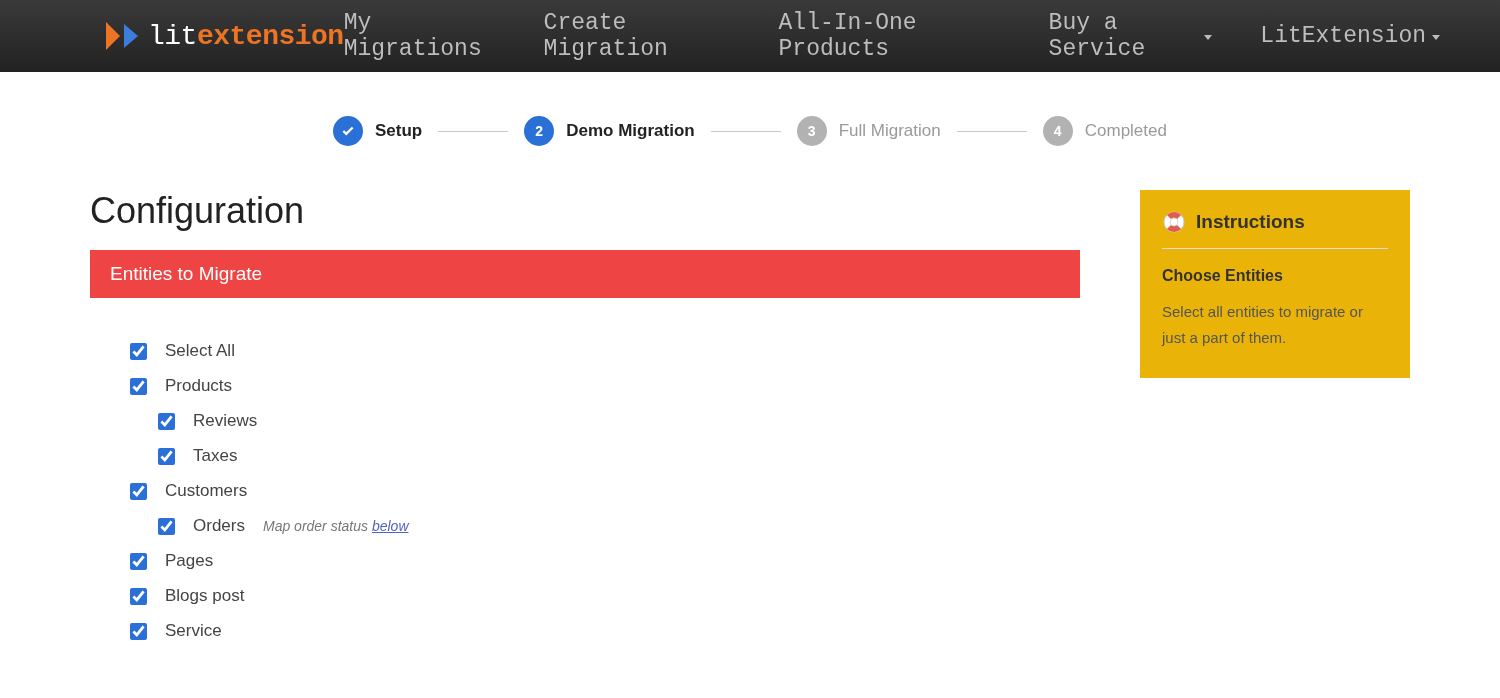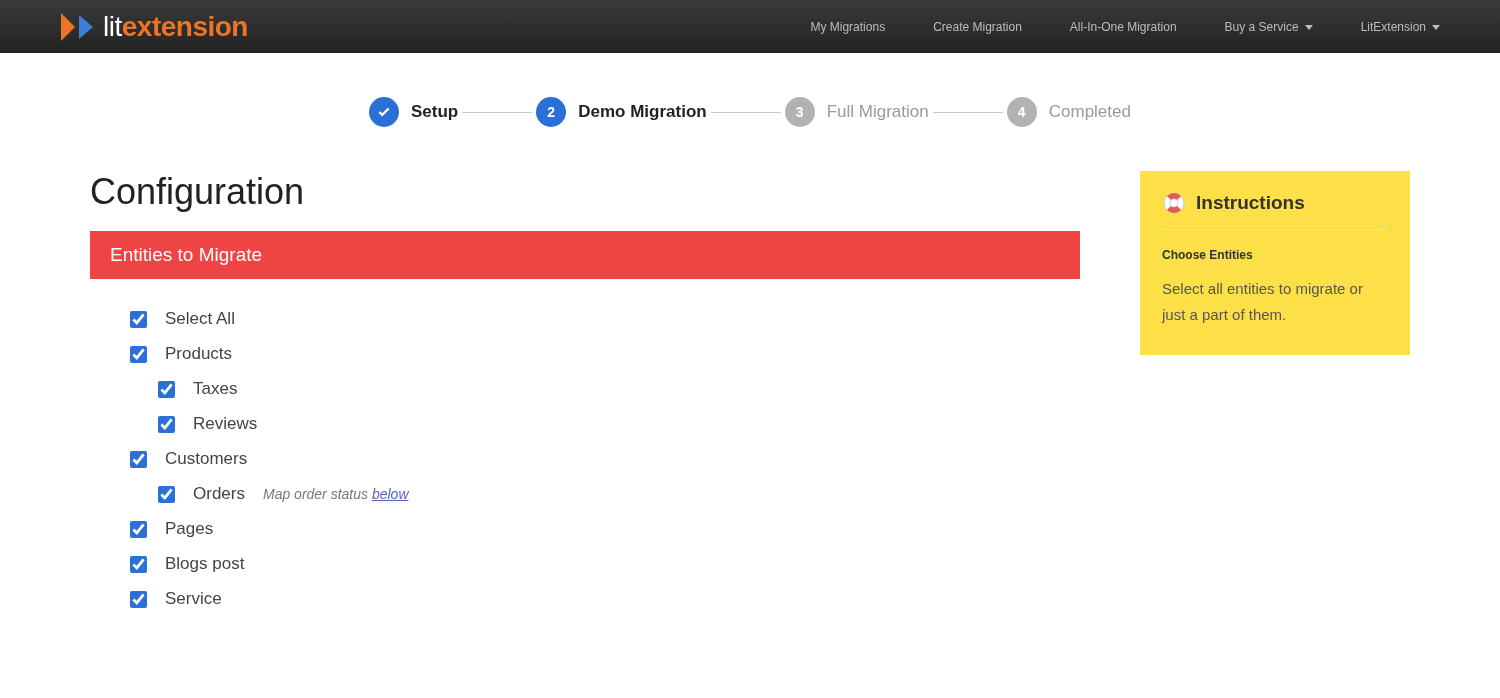--- a/index.html
+++ b/index.html
@@ -1,61 +1,62 @@
 <!DOCTYPE html>
 <html><head>
   <meta charset="utf-8">
   <style>
     * { margin: 0; padding: 0; box-sizing: border-box; }
     body { font-family: -apple-system, BlinkMacSystemFont, "Segoe UI", Helvetica, Arial, sans-serif; background: #fff; color: #333; }
 
     
     .navbar {
       background: linear-gradient(#3a3a3a, #222);
-      height: 53px;
-      display: flex;
-      align-items: center;
-      padding: 0 60px 0 61px;
+      height: 72px;
+      display: flex;
+      align-items: center;
+      padding: 0 60px 0 106px;
+      font-family: Liberation Mono, monospace;
     }
     .logo {
       display: flex;
       align-items: center;
       font-size: 28px;
       font-weight: 600;
       color: #ec7424;
       margin-right: auto;
       letter-spacing: -0.5px;
     }
     .logo .lit { color: #fff; font-weight: 500; }
     .logo svg { margin-right: 8px; }
     .nav-items { display: flex; gap: 48px; }
     .nav-item {
       color: #bdbdbd;
-      font-size: 12px;
+      font-size: 23px;
       cursor: pointer;
       display: flex;
       align-items: center;
       gap: 6px;
     }
     .caret-down {
       width: 0; height: 0;
       border-left: 4px solid transparent;
       border-right: 4px solid transparent;
       border-top: 5px solid #bdbdbd;
       display: inline-block;
       margin-top: 2px;
     }
 
     
     .stepper {
       display: flex;
       align-items: center;
       justify-content: center;
       margin: 44px 9px;
-      gap: 4px;
+      gap: 16px;
     }
     .step { display: flex; align-items: center; gap: 12px; }
     .step-circle {
       width: 30px; height: 30px;
       border-radius: 50%;
       display: flex; align-items: center; justify-content: center;
       font-size: 14px; font-weight: 600; color: #fff;
     }
     .step-circle.done { background: #2b70d6; }
     .step-circle.active { background: #2b70d6; }
@@ -68,35 +69,35 @@
     
     .container {
       display: flex;
       padding: 0 90px;
       gap: 60px;
       align-items: flex-start;
     }
     .main { flex: 1; }
     .sidebar {
       width: 270px;
-      background: #fde047;
+      background: #eab308;
       padding: 20px 22px 28px;
     }
 
     
     .page-title { font-size: 36px; font-weight: 400; color: #222; margin-bottom: 18px; }
     .section-header {
       background: #ef4444;
       color: #fff;
       font-size: 19px;
       padding: 13px 20px;
       font-weight: 400;
     }
     .entities {
-      padding: 30px 0 0 40px;
+      padding: 43px 0 0 40px;
     }
     .entity-row {
       display: flex;
       align-items: center;
       gap: 18px;
       margin-bottom: 15px;
       font-size: 17px;
       color: #444;
     }
     .entity-row.sub { padding-left: 28px; }
@@ -113,39 +114,39 @@
     .sidebar-header {
       display: flex; align-items: center; gap: 10px;
       font-size: 19px; font-weight: 700; color: #333;
       padding-bottom: 14px;
       border-bottom: 1px solid #ddd;
       margin-bottom: 18px;
     }
     .lifebuoy {
       width: 24px; height: 24px; flex-shrink: 0;
     }
-    .sidebar-subtitle { font-weight: 700; font-size: 12px; color: #333; margin-bottom: 14px; }
+    .sidebar-subtitle { font-weight: 700; font-size: 16px; color: #333; margin-bottom: 14px; }
     .sidebar-text { font-size: 15px; color: #555; line-height: 1.7; }
   </style>
 </head>
 <body>
 
 <div class="navbar">
   <div class="logo">
     <svg width="34" height="28" viewBox="0 0 34 28">
       <polygon points="0,0 14,14 0,28" fill="#ec7424"></polygon>
       <polygon points="18,2 32,14 18,26" fill="#3b7dd8"></polygon>
     </svg>
     <span class="lit">lit</span>
       <span>extension</span>
   </div>
   <div class="nav-items">
     <div class="nav-item">My Migrations</div>
     <div class="nav-item">Create Migration</div>
-    <div class="nav-item">All-In-One Migration</div>
+    <div class="nav-item">All-In-One Products</div>
     <div class="nav-item">
       <span>Buy a Service</span>
       <span class="caret-down"></span>
     </div>
     <div class="nav-item">
       <span>LitExtension</span>
       <span class="caret-down"></span>
     </div>
   </div>
 </div>
@@ -187,25 +188,25 @@
         <label>Select All</label>
       </div>
 
       <div class="entity-row">
         <input type="checkbox" checked="" style="">
         <label>Products</label>
       </div>
 
       <div class="entity-row sub">
         <input type="checkbox" checked="" style="">
+        <label>Reviews</label>
+      </div>
+      <div class="entity-row sub">
+        <input type="checkbox" checked="" style="">
         <label>Taxes</label>
-      </div>
-      <div class="entity-row sub">
-        <input type="checkbox" checked="" style="">
-        <label>Reviews</label>
       </div>
 
       <div class="entity-row">
         <input type="checkbox" checked="" style="">
         <label>Customers</label>
       </div>
 
       <div class="entity-row sub">
         <input type="checkbox" checked="" style="">
         <label>Orders</label>

